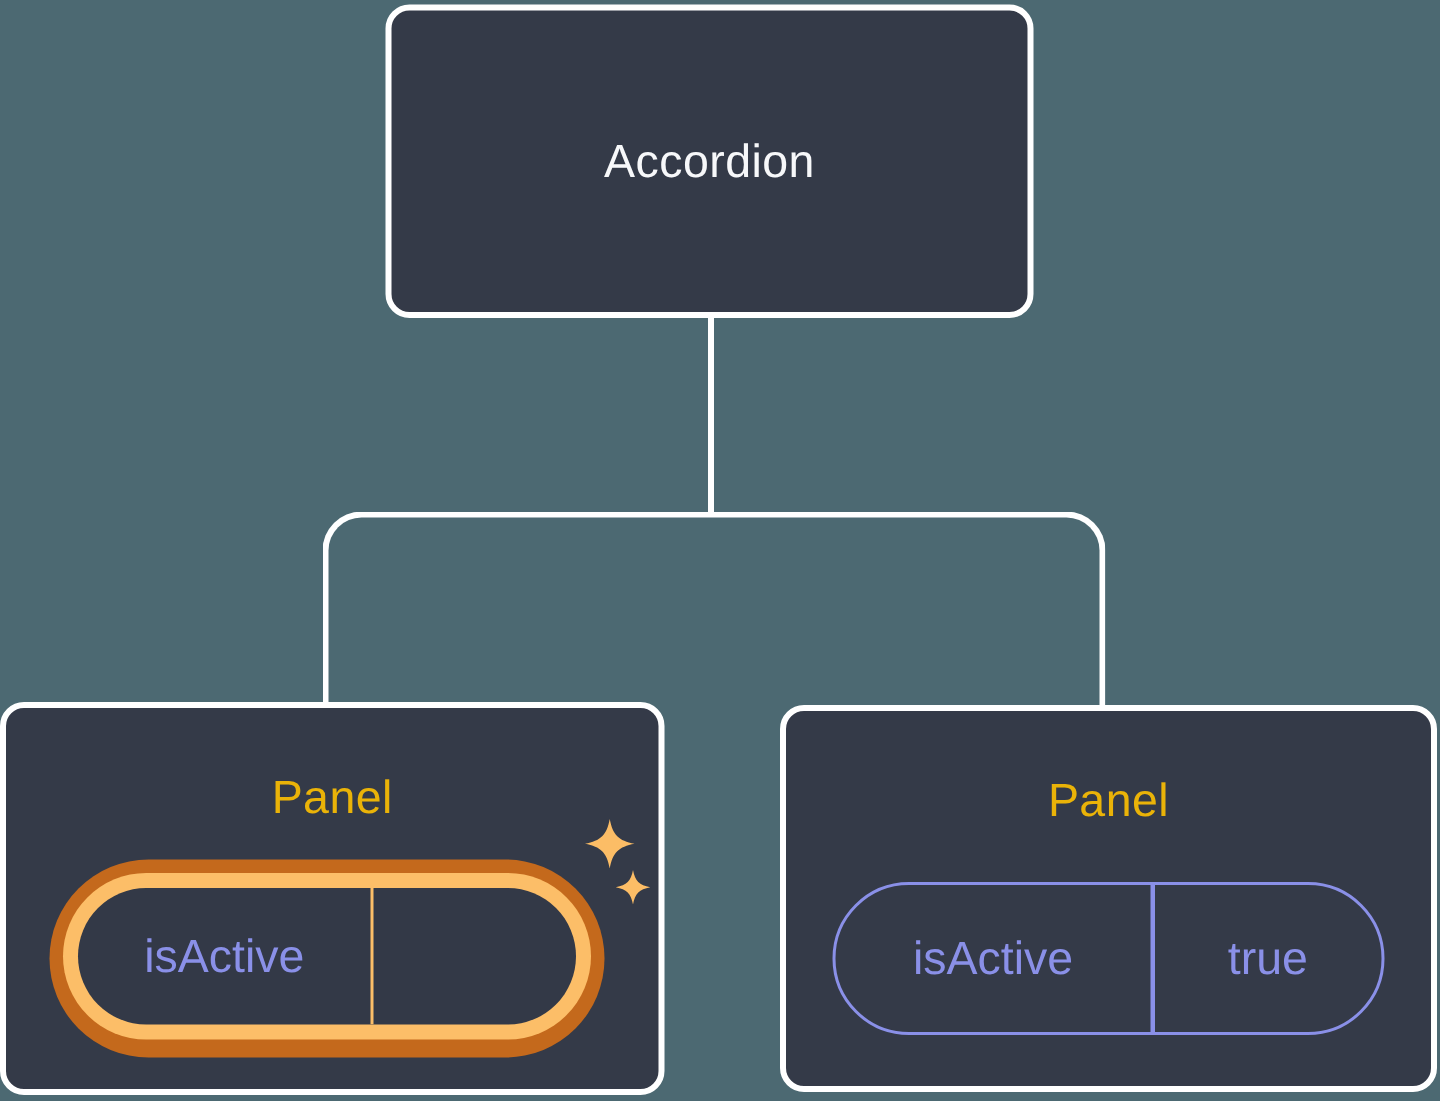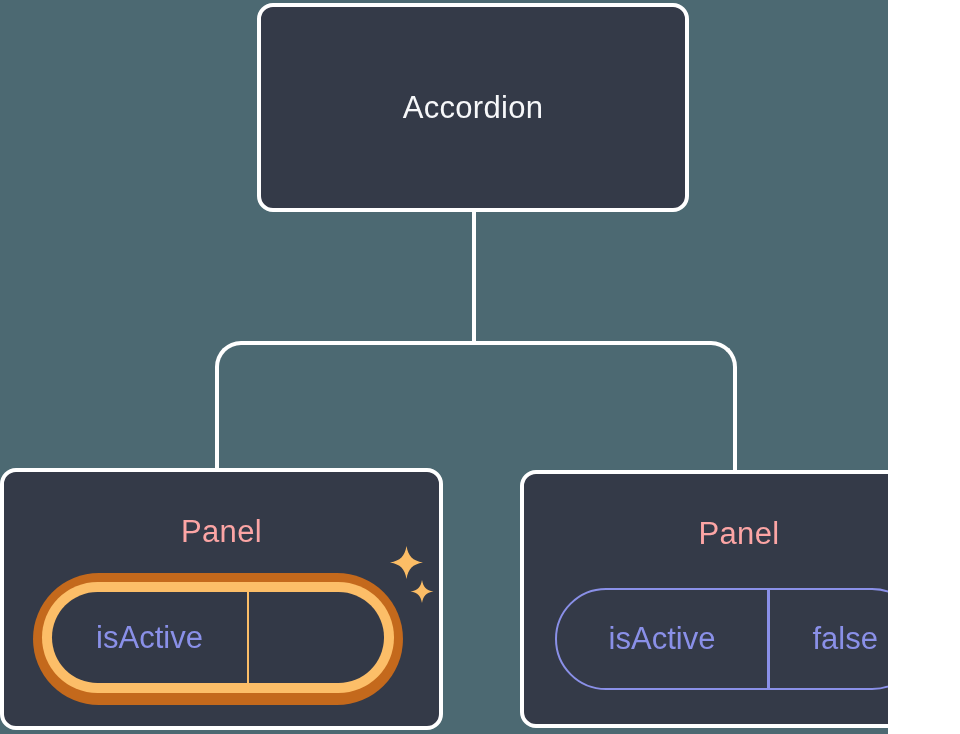--- a/index.html
+++ b/index.html
@@ -1,18 +1,18 @@
 <!DOCTYPE html>
 <html><head>
 <meta charset="utf-8">
 <style>
   html,body{margin:0;padding:0;}
   .canvas{
     position:relative;
-    width:888px;height:734px;
+    width:960px;height:734px;
     background:#4c6972;
     overflow:hidden;
     font-family:"Liberation Sans", sans-serif;
   }
   
   .stem{
     position:absolute;left:472px;top:210px;width:4px;height:134px;
     background:#ffffff;
   }
   .branch{
@@ -31,21 +31,21 @@
   }
   .node-root{left:257px;top:3px;width:432px;height:209px;
     display:flex;align-items:center;justify-content:center;}
   .node-left{left:0px;top:468px;width:443px;height:262px;}
   .node-right{left:520px;top:470px;width:438px;height:258px;}
   .node-title{
     color:#f7f8fa;font-size:31px;font-weight:500;letter-spacing:.3px;
   }
   .panel-title{
     position:absolute;left:0;right:0;top:42px;text-align:center;
-    color:#fca5a5;font-size:31px;font-weight:500;letter-spacing:.3px;
+    color:#eab308;font-size:31px;font-weight:500;letter-spacing:.3px;
   }
   
   .pill-active-outer{
     position:absolute;left:29px;top:101px;
     background:#c4691c;border-radius:999px;
     padding:9px 9px 12px 9px;display:inline-block;
   }
   .pill-active-mid{
     background:#fcbe68;border-radius:999px;padding:10px;
   }
@@ -102,21 +102,21 @@
         </div>
       </div>
     </div>
   </div>
 
   <div class="node node-right">
     <div class="panel-title">Panel</div>
     <div class="pill-inactive">
       <div class="cell cell-name-inactive">isActive</div>
       <div class="divider-purple"></div>
-      <div class="cell cell-value-inactive">false</div>
+      <div class="cell cell-value-inactive">true</div>
     </div>
   </div>
 
   <svg class="sparkle sparkle-big" viewBox="0 0 100 100">
     <path d="M50 0 C56 32 68 44 100 50 C68 56 56 68 50 100 C44 68 32 56 0 50 C32 44 44 32 50 0 Z" fill="#fcbd66"></path>
   </svg>
   <svg class="sparkle sparkle-small" viewBox="0 0 100 100">
     <path d="M50 0 C56 32 68 44 100 50 C68 56 56 68 50 100 C44 68 32 56 0 50 C32 44 44 32 50 0 Z" fill="#fcbd66"></path>
   </svg>
 

